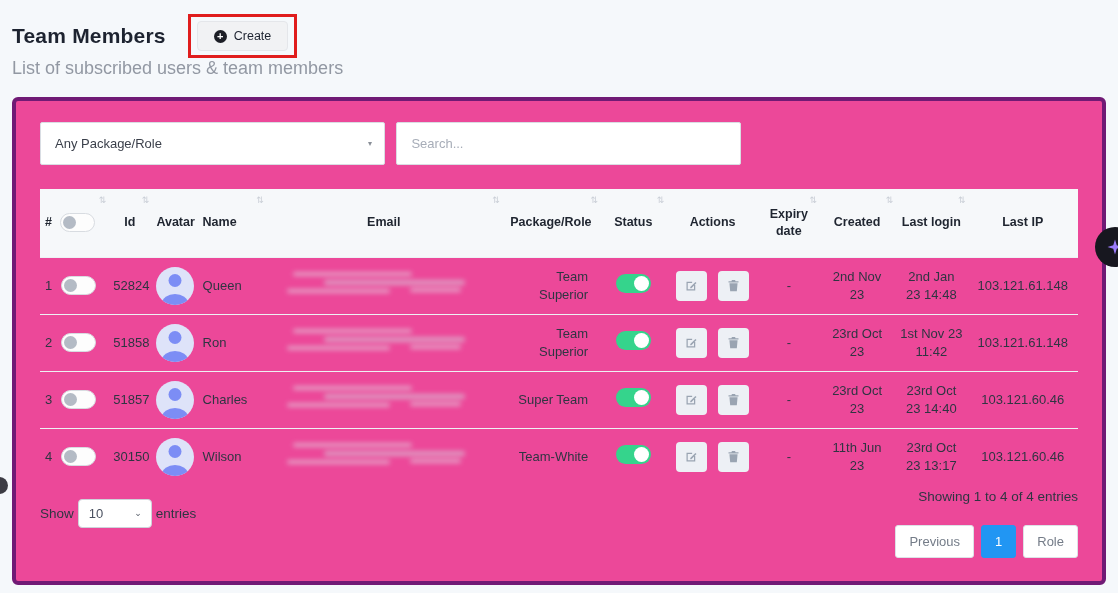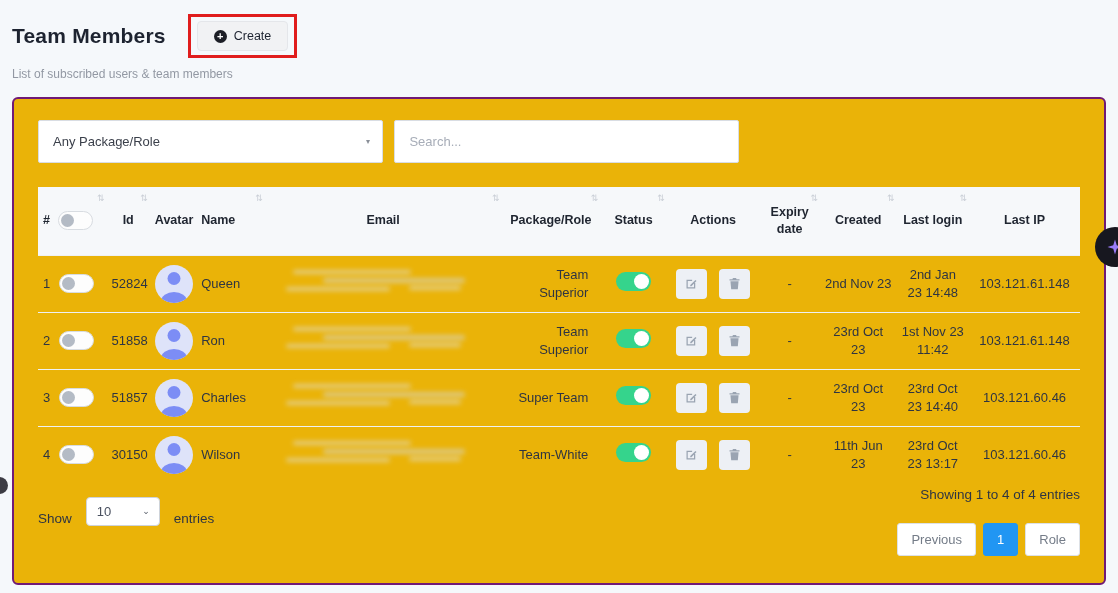--- a/index.html
+++ b/index.html
@@ -20,26 +20,26 @@
     display: inline-flex; align-items: center; gap: 7px;
     background: #f1f2f4; border: 1px solid #e4e6ea; border-radius: 4px;
     padding: 7px 16px; font-size: 12.5px; color: #1d2330; cursor: pointer;
     font-family: "Liberation Sans", sans-serif;
   }
   .plus-circle {
     width: 13px; height: 13px; border-radius: 50%; background: #1c1e26;
     display: inline-flex; align-items: center; justify-content: center;
     color: #fff; font-size: 11px; line-height: 1; font-weight: bold;
   }
-  .page-subtitle { margin-top: 9px; font-size: 12px; color: #9298a3; }
+  .page-subtitle { font-size: 18px; color: #9298a3; }
 
   
   .card {
     position: absolute; left: 12px; right: 12px; top: 97px; bottom: 8px;
-    background: #eab308; border: 2px solid #701a75; border-radius: 6px;
+    background: #ec4899; border: 4px solid #701a75; border-radius: 6px;
   }
   .filters { position: relative; padding: 21px 24px 0 24px; height: 88px; }
   .select-box {
     position: relative; display: inline-block; width: 345px; height: 43px;
     border: 1px solid #d9dde3; border-radius: 2px; background: #fff;
     font-size: 13px; color: #3a3f4a; line-height: 41px; padding: 0 28px 0 14px;
     cursor: pointer; vertical-align: top;
   }
   .select-box .caret {
     position: absolute; right: 12px; top: 0; line-height: 41px;
@@ -106,21 +106,21 @@
   
   .act-btn {
     width: 31px; height: 30px; border-radius: 4px; background: #edf0f5; border: none;
     display: inline-flex; align-items: center; justify-content: center; cursor: pointer;
   }
   .act-btn + .act-btn { margin-left: 8px; }
   .act-btn svg { width: 15px; height: 15px; }
 
   
   .table-footer { position: relative; padding: 14px 24px 0 24px; }
-  .show-entries { display: flex; align-items: flex-end; gap: 14px; font-size: 13.5px; color: #2f3542; }
+  .show-entries { display: flex; align-items: center; gap: 4px; font-size: 13.5px; color: #2f3542; }
   .page-size {
     width: 74px; height: 29px; border: 1px solid #ced3da; border-radius: 4px;
     font-size: 13px; color: #4a5160; padding: 0 10px; position: relative;
     line-height: 27px; cursor: pointer; background: #fff;
   }
   .page-size .caret { position: absolute; right: 9px; top: 0; line-height: 27px; font-size: 9px; color: #555c68; }
   .showing-text { position: absolute; right: 24px; top: 4px; font-size: 13.5px; color: #2f3542; }
   .pagination { position: absolute; right: 24px; top: 40px; display: flex; gap: 7px; }
   .page-btn {
     border: 1px solid #dde1e6; background: #fff; border-radius: 3px;

